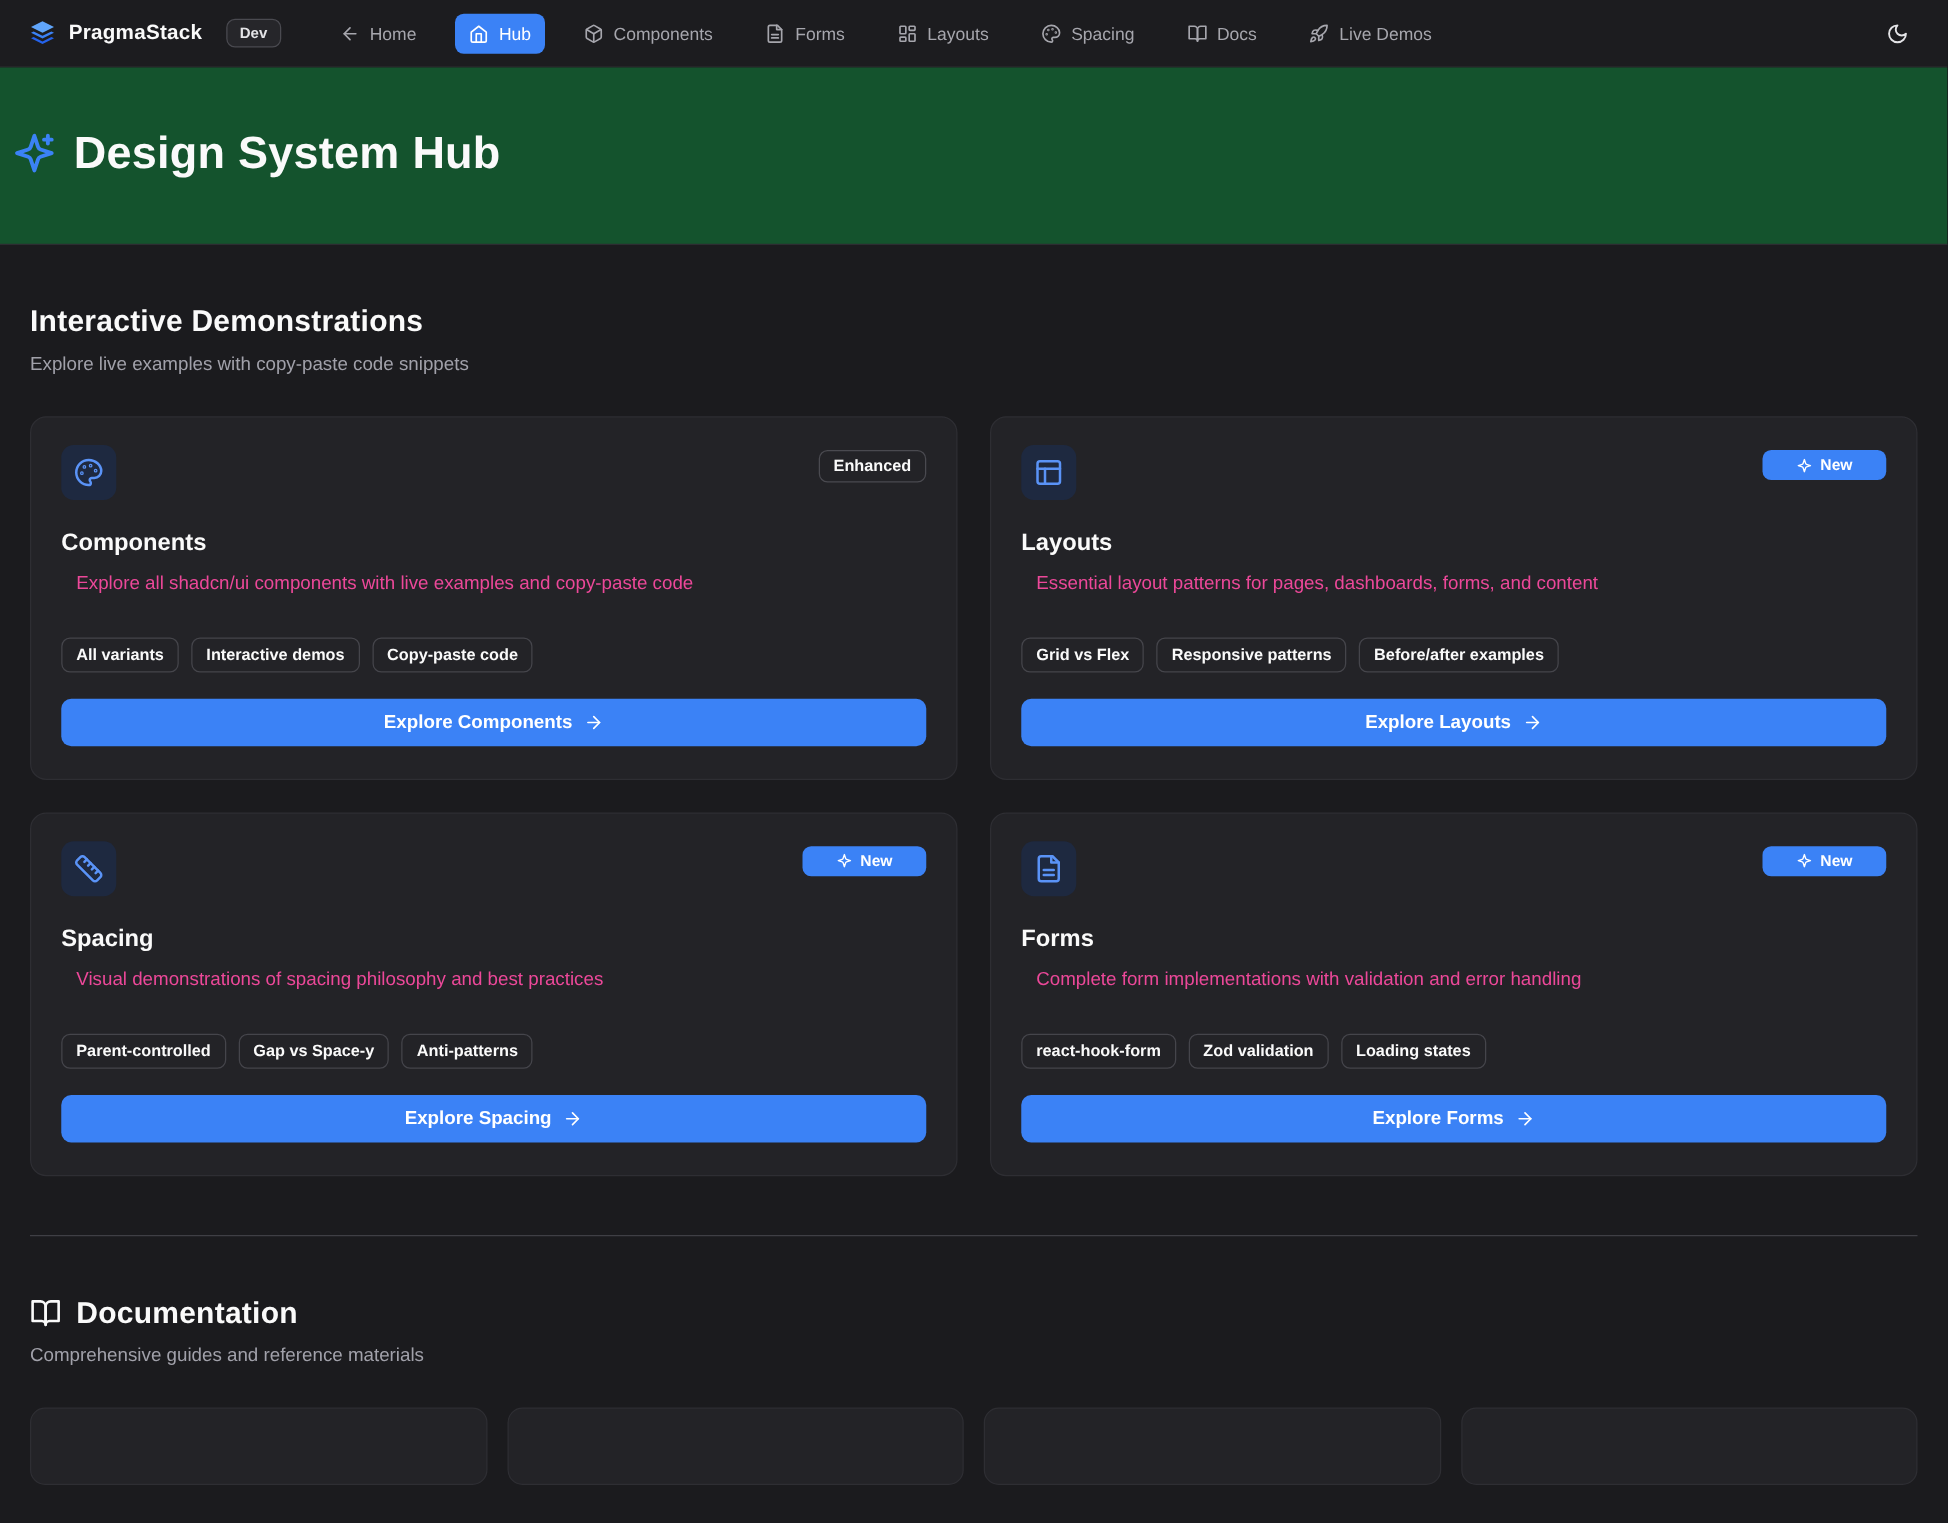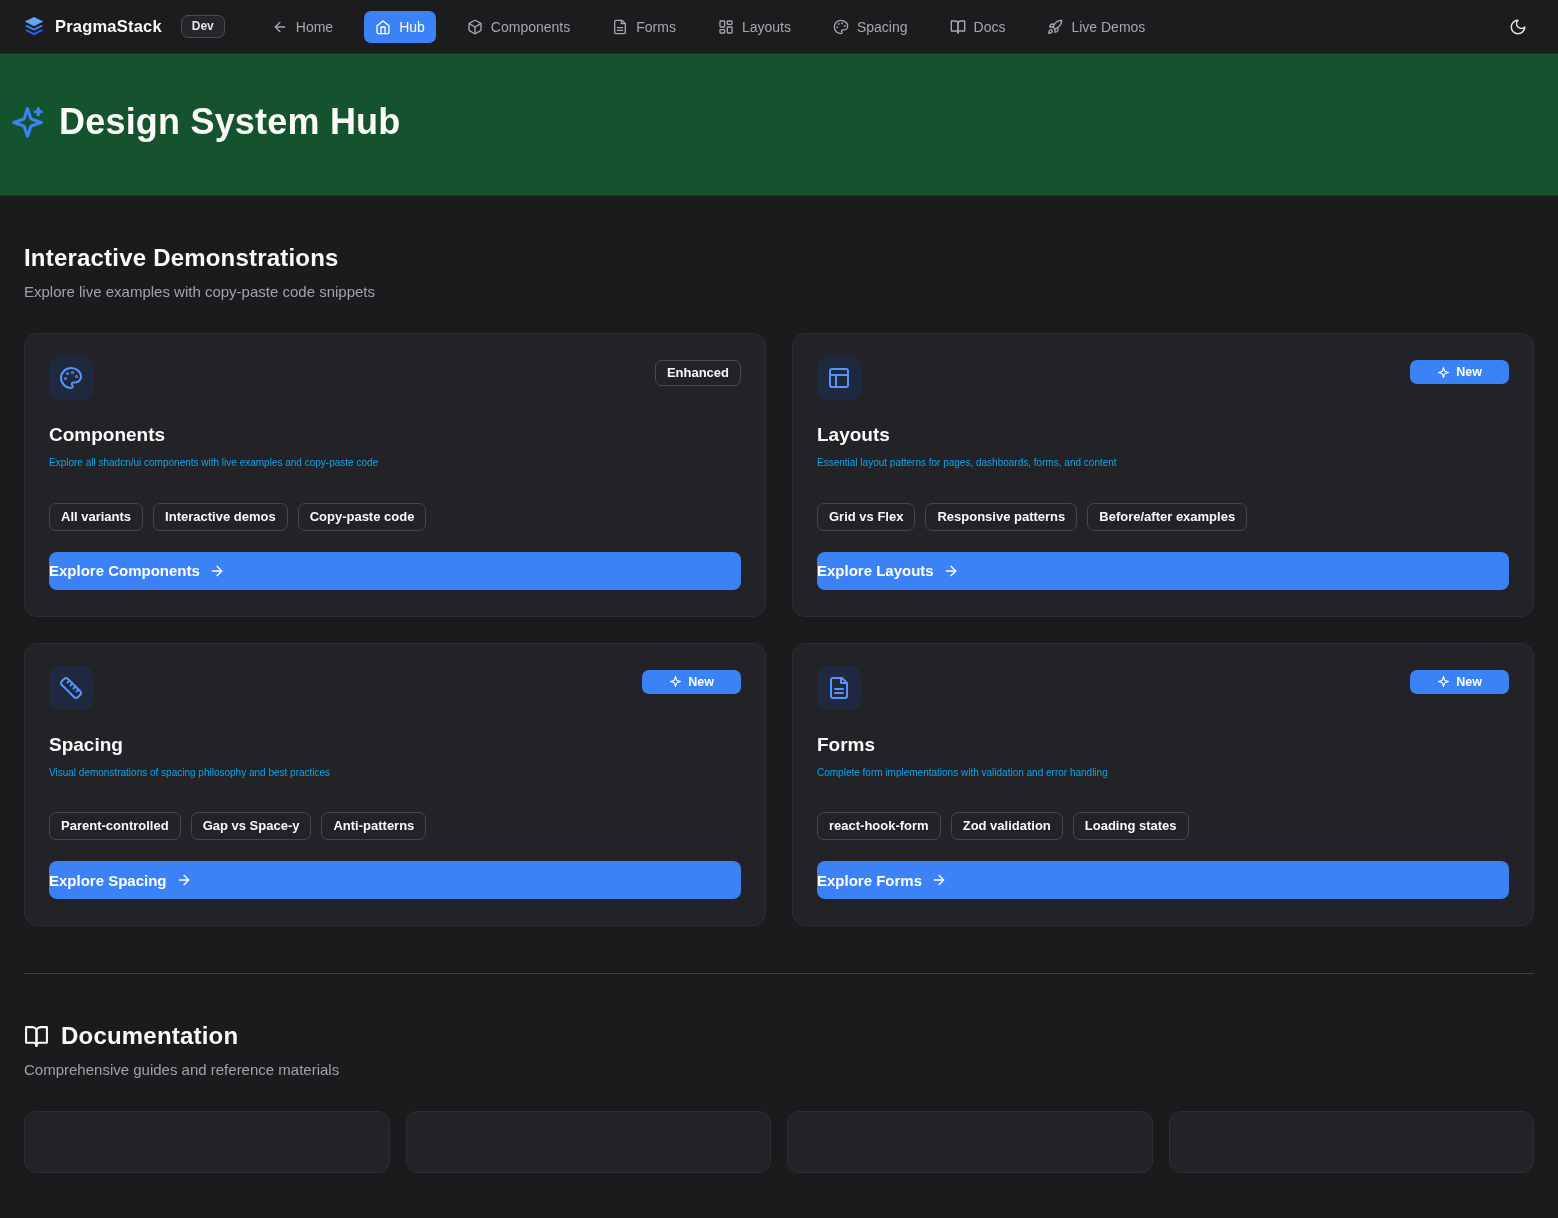--- a/index.html
+++ b/index.html
@@ -116,41 +116,41 @@
   .badge-new svg { width: 13px; height: 13px; }
   .badge-outline {
     color: #fafafa;
     font-size: 13px; font-weight: 700;
     border: 1px solid #4a4a50;
     border-radius: 7px;
     padding: 4px 11px 5px;
     margin-top: 4px;
   }
   .demo-card-title { margin-top: 24px; font-size: 19px; font-weight: 700; }
-  .demo-card-desc { margin-top: 10px; font-size: 10px; color: #0ea5e9; line-height: 1.45; }
+  .demo-card-desc { margin-top: 10px; font-size: 15px; color: #ec4899; line-height: 1.45; margin-left: 12px; }
   .tag-row { margin-top: 32px; display: flex; gap: 10px; flex-wrap: wrap; }
   .tag {
     color: #fafafa;
     font-size: 13px; font-weight: 700;
     border: 1px solid #45454b;
     border-radius: 7px;
     padding: 5px 11px 6px;
     white-space: nowrap;
   }
   .explore-btn {
     margin-top: 21px;
     width: 100%;
     height: 38px;
     background: #3b82f6;
     color: #ffffff;
     border: none;
     border-radius: 8px;
     font-family: "Liberation Sans", sans-serif;
     font-size: 15px; font-weight: 600;
-    display: flex; align-items: center; gap: 9px;
+    display: flex; align-items: center; justify-content: center; gap: 9px;
     cursor: pointer;
   }
   .explore-btn svg { width: 16px; height: 16px; }
 
   .divider {
     margin: 47px 0 0;
     border: none;
     border-top: 1px solid #3f3f45;
   }
 

